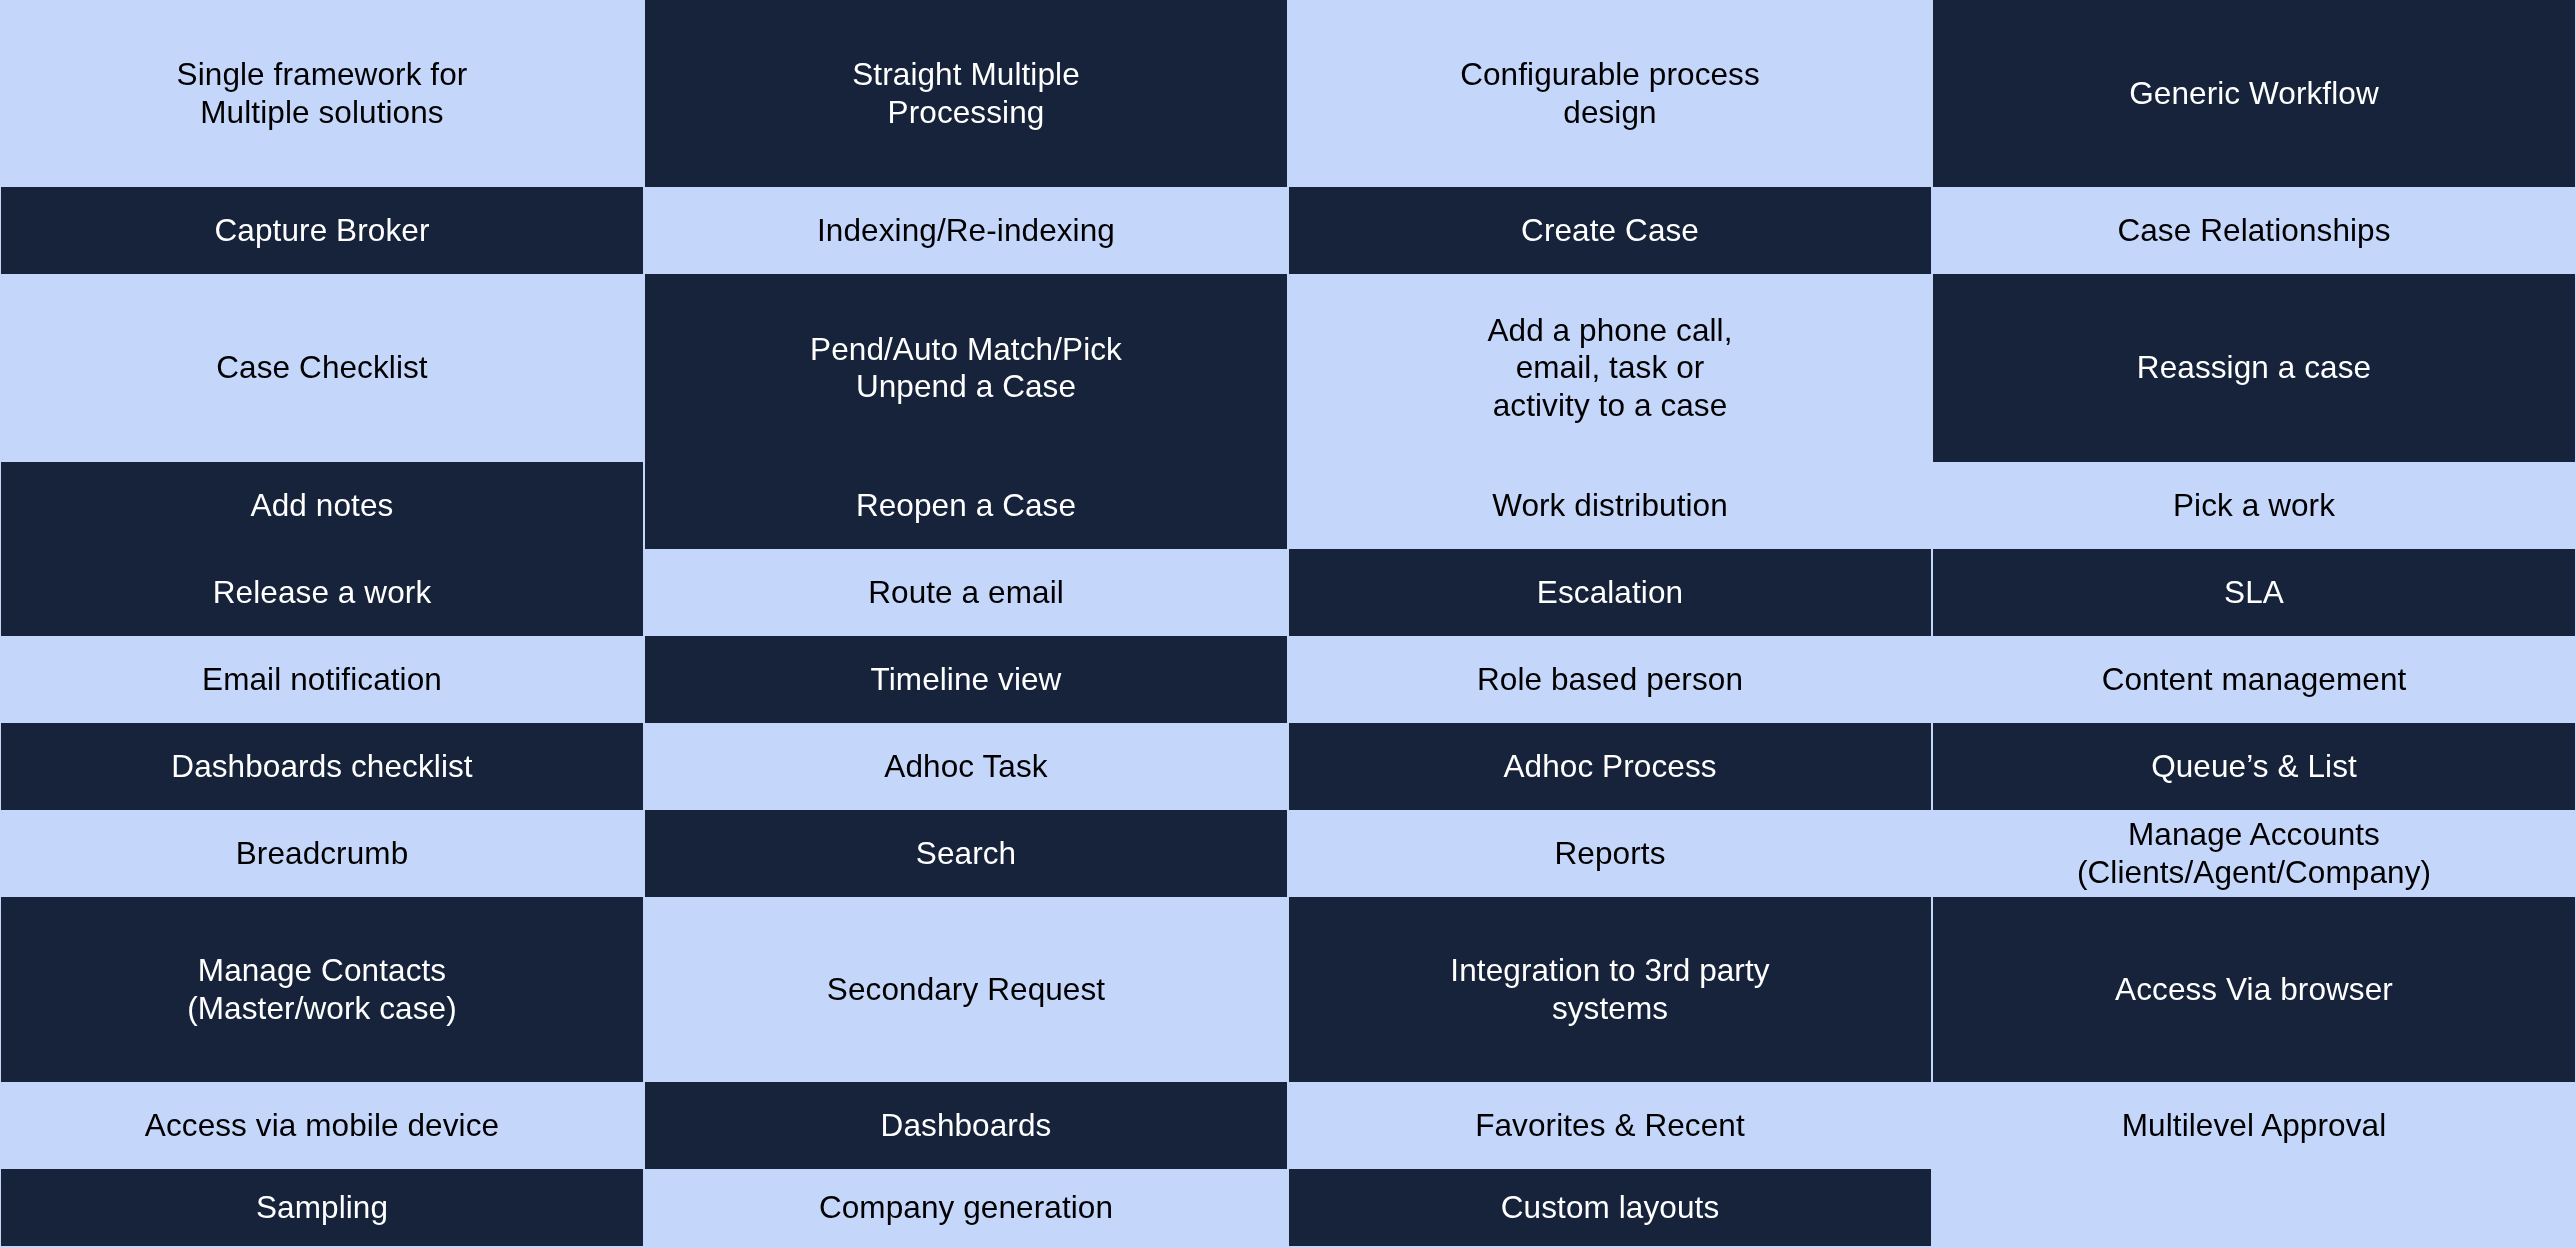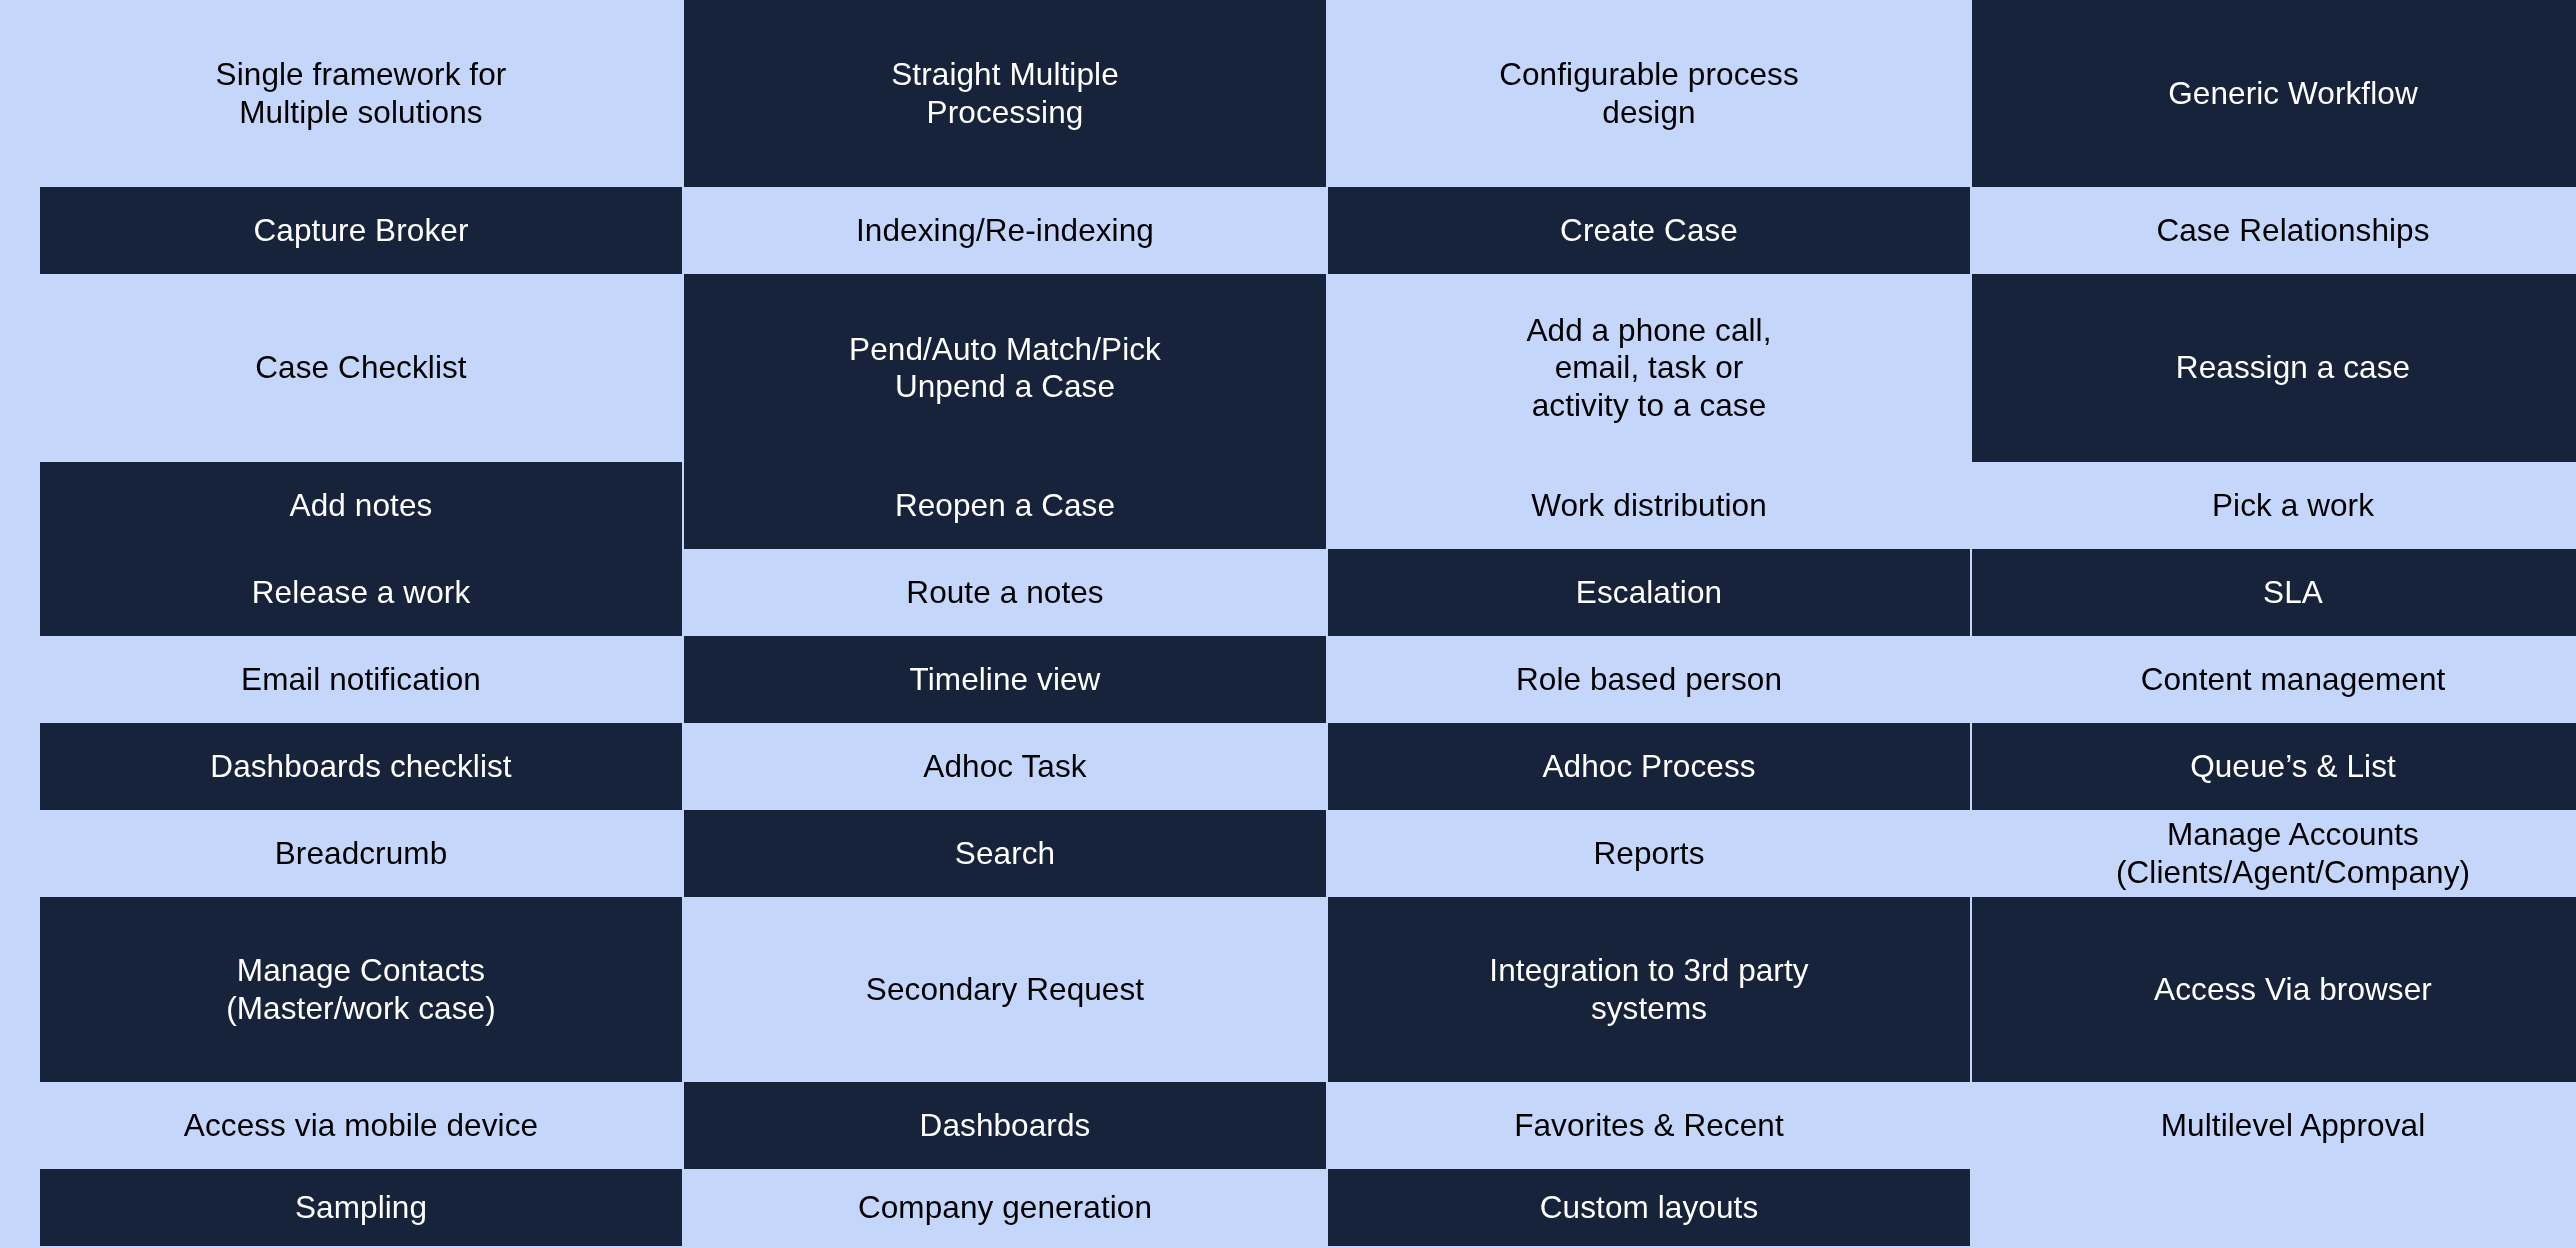--- a/index.html
+++ b/index.html
@@ -15,21 +15,20 @@
     font-family: "Liberation Sans", "DejaVu Sans", sans-serif;
   }
   #matrix {
     width: 2576px;
     height: 1248px;
     display: grid;
     grid-template-columns: 644px 644px 644px 644px;
     grid-auto-rows: auto;
     gap: 0;
     box-sizing: border-box;
-    padding-left: 39px;
   }
   .cell {
     display: flex;
     align-items: center;
     justify-content: center;
     text-align: center;
     box-sizing: border-box;
     padding: 2.6px 16.7px;
     line-height: 1.18;
     font-size: 31.5px;
@@ -82,21 +81,21 @@
 Unpend a Case</span></div>
     <div class="cell light"><span class="txt">Add a phone call,
 email, task or
 activity to a case</span></div>
     <div class="cell dark"><span class="txt">Reassign a case</span></div>
     <div class="cell dark"><span class="txt">Add notes</span></div>
     <div class="cell dark"><span class="txt">Reopen a Case</span></div>
     <div class="cell light"><span class="txt">Work distribution</span></div>
     <div class="cell light"><span class="txt">Pick a work</span></div>
     <div class="cell dark"><span class="txt">Release a work</span></div>
-    <div class="cell light"><span class="txt">Route a notes</span></div>
+    <div class="cell light"><span class="txt">Route a email</span></div>
     <div class="cell dark"><span class="txt">Escalation</span></div>
     <div class="cell dark"><span class="txt">SLA</span></div>
     <div class="cell light"><span class="txt">Email notification</span></div>
     <div class="cell dark"><span class="txt">Timeline view</span></div>
     <div class="cell light"><span class="txt">Role based person</span></div>
     <div class="cell light"><span class="txt">Content management</span></div>
     <div class="cell dark"><span class="txt">Dashboards checklist</span></div>
     <div class="cell light"><span class="txt">Adhoc Task</span></div>
     <div class="cell dark"><span class="txt">Adhoc Process</span></div>
     <div class="cell dark"><span class="txt">Queue’s &amp; List</span></div>

